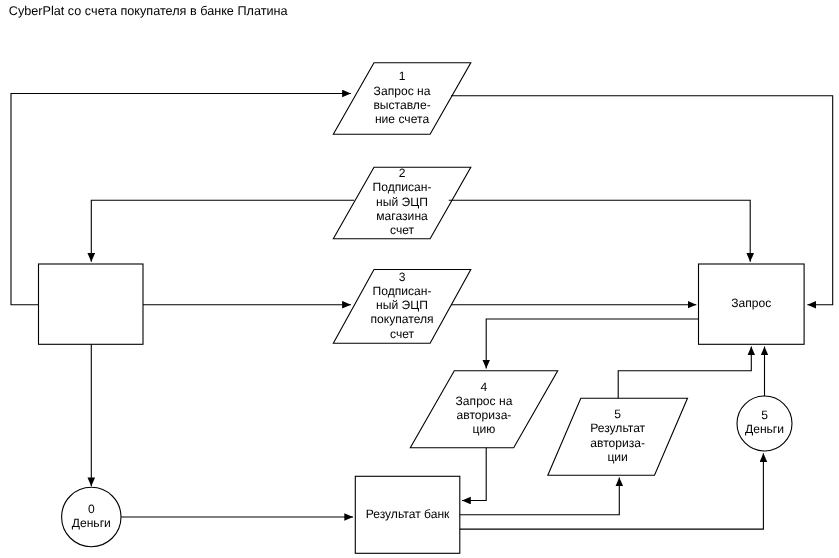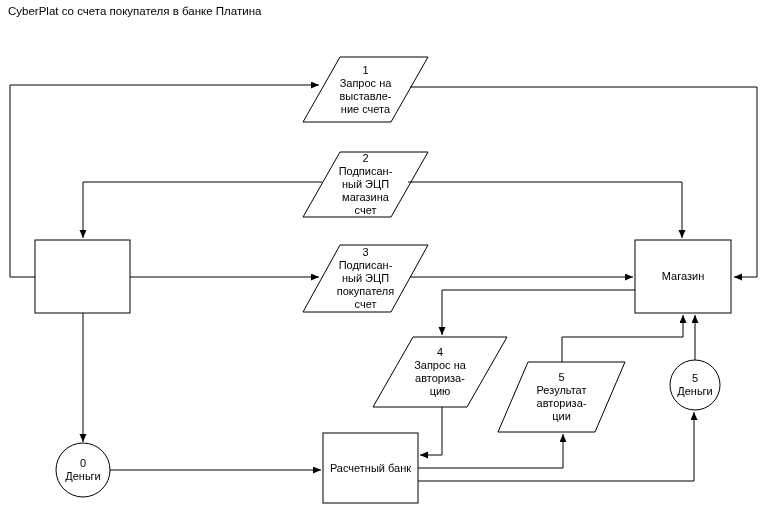--- a/index.html
+++ b/index.html
@@ -81,23 +81,23 @@
       <polygon points="498,432 528,362 625,362 595,432"></polygon>
 
       <circle cx="83" cy="470" r="27"></circle>
       <circle cx="695" cy="385" r="25"></circle>
     </g>
   </svg>
 
   <div class="diagram-title">CyberPlat со счета покупателя в банке Платина</div>
 
 
-  <div class="node-label" style="left:635px; top:240px; width:96px; height:73px;">Магазин</div>
+  <div class="node-label" style="left:635px; top:240px; width:96px; height:73px;">Запрос</div>
 
-  <div class="node-label" style="left:323px; top:433px; width:95px; height:70px;">Расчетный банк</div>
+  <div class="node-label" style="left:323px; top:433px; width:95px; height:70px;">Результат банк</div>
 
   <div class="node-label" style="left:303px; top:57px; width:125px; height:65px;">1
 Запрос на
 выставле-
 ние счета</div>
 
   <div class="node-label" style="left:303px; top:152px; width:125px; height:65px;">2
 Подписан-
 ный ЭЦП
 магазина

